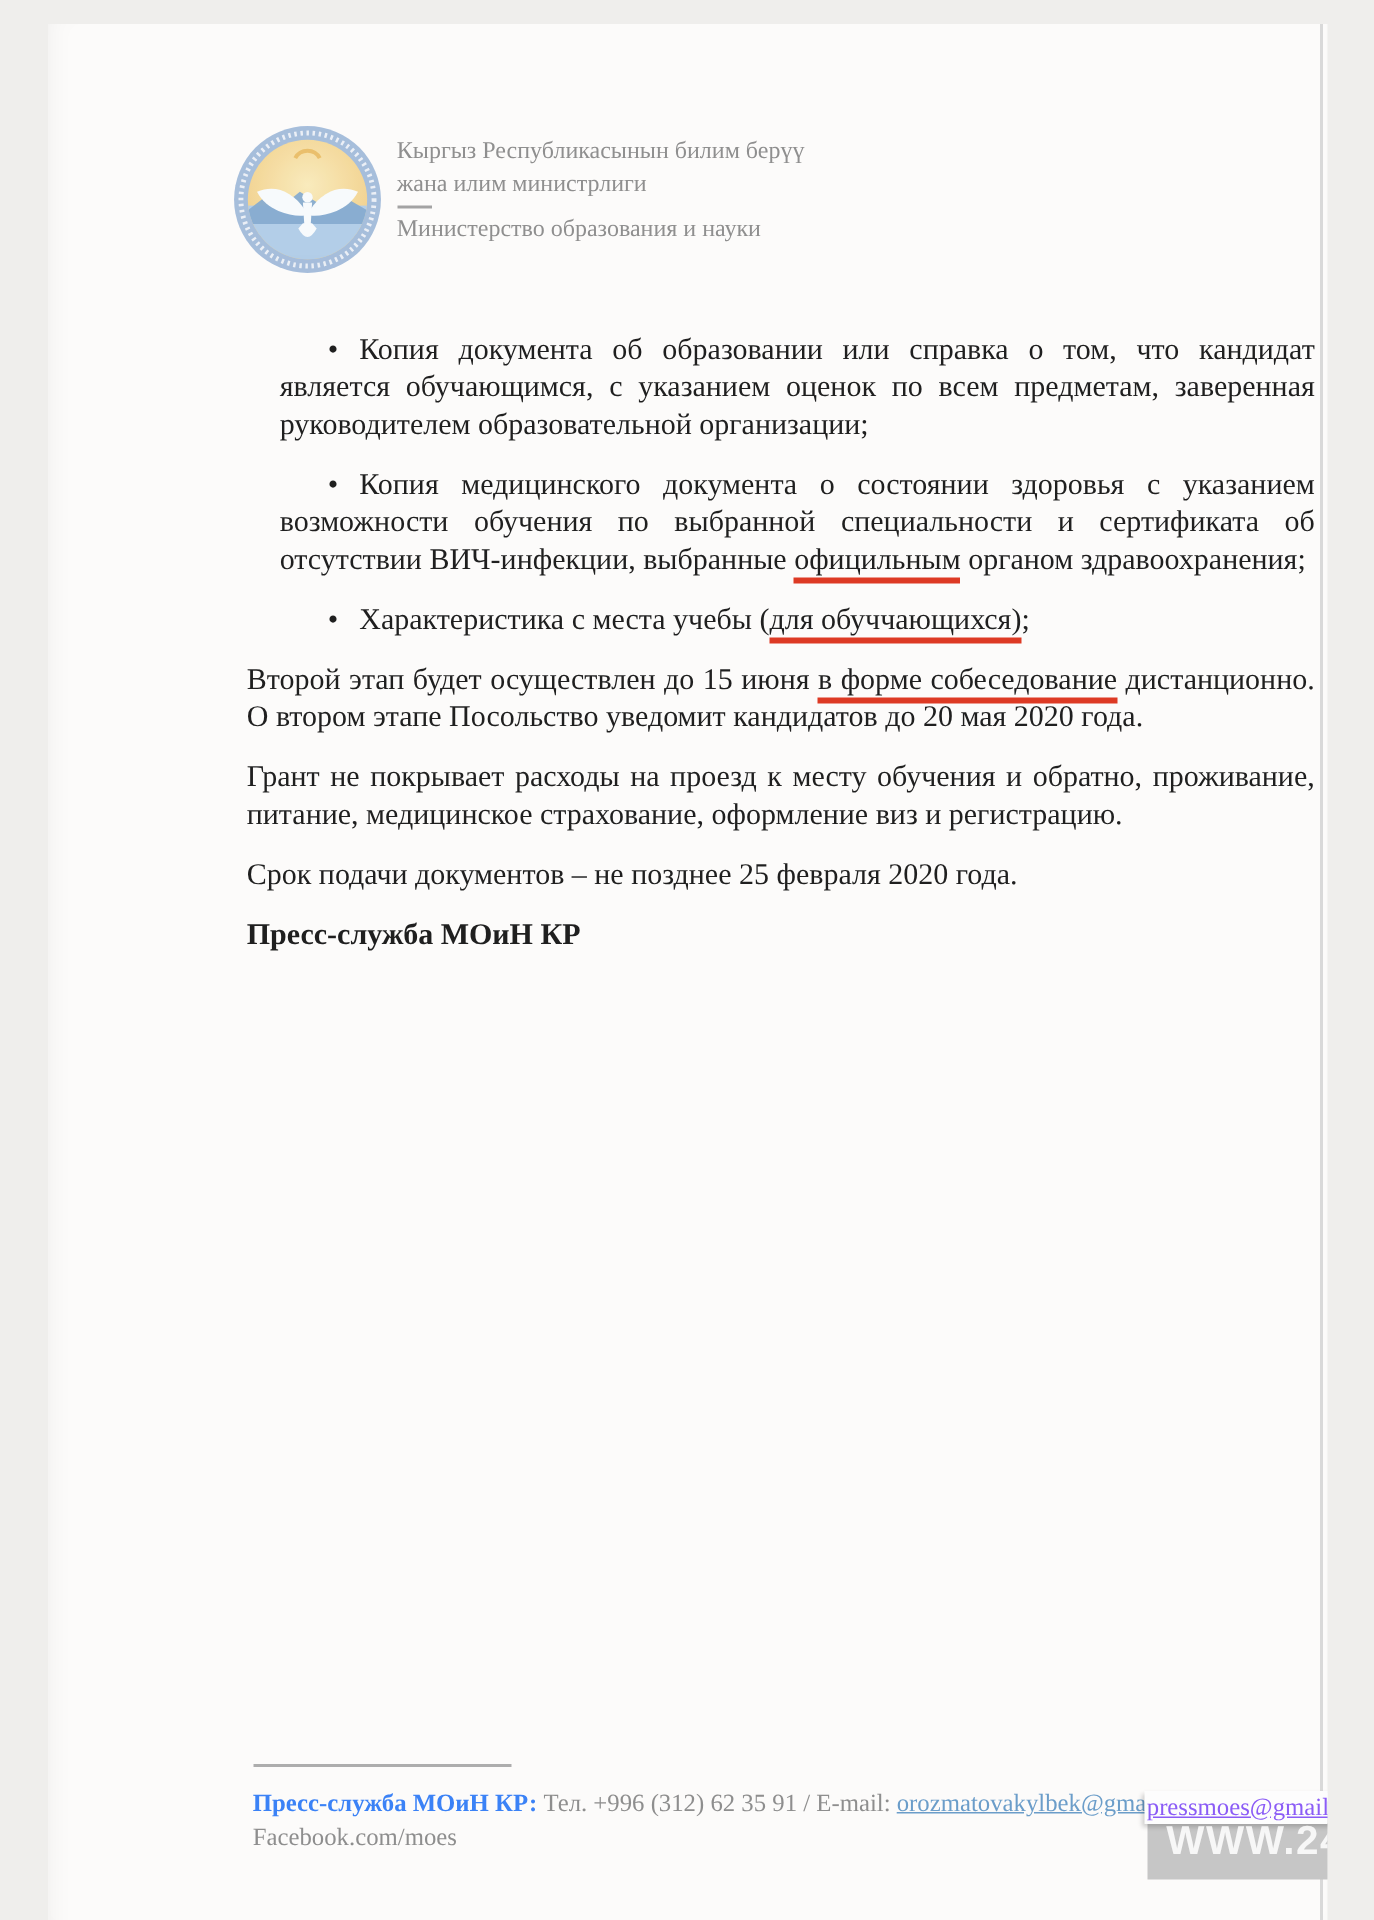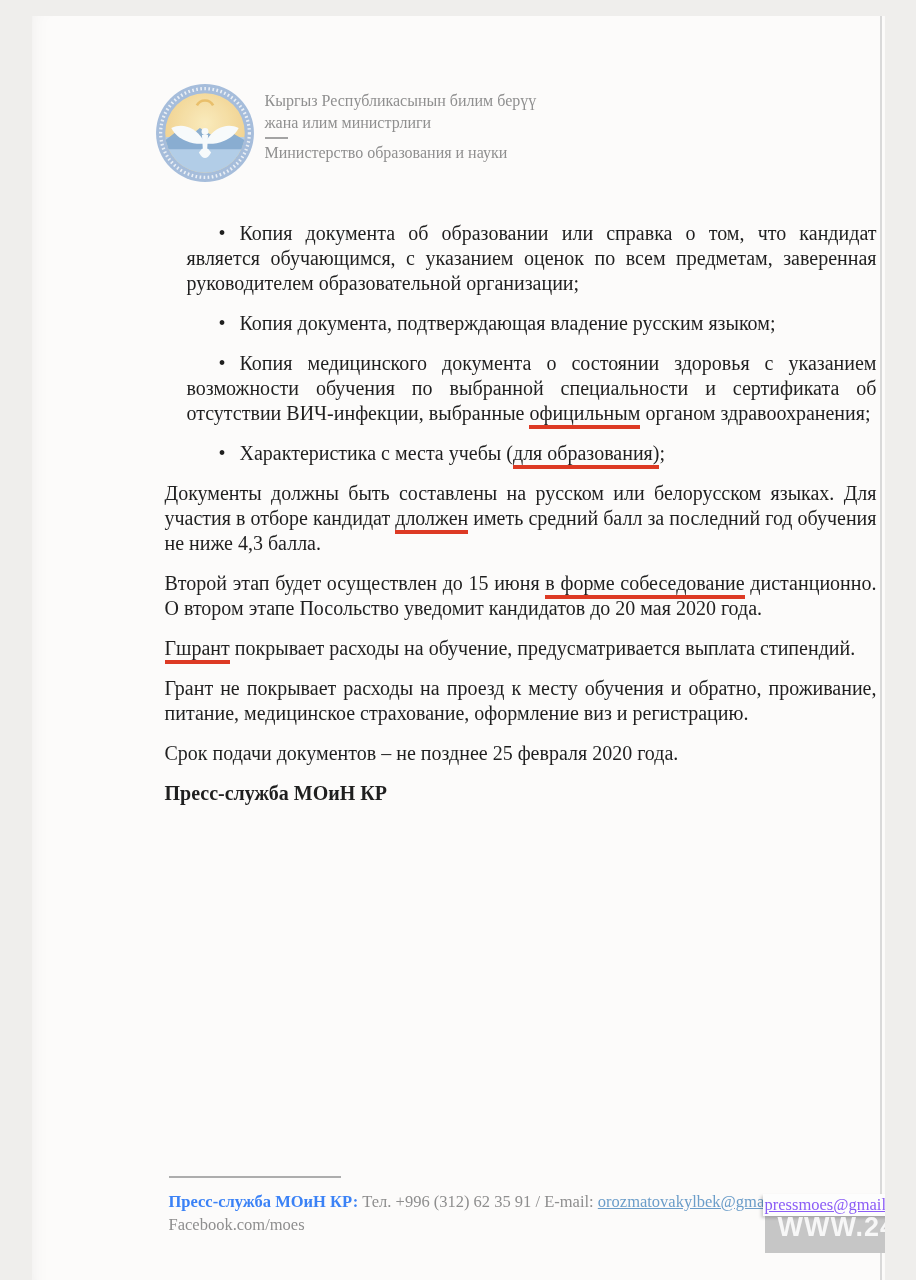--- a/index.html
+++ b/index.html
@@ -90,32 +90,29 @@
     <div class="lh-divider"></div>
     <div>
       <div>Министерство образования и науки</div>
     </div>
   </div>
 
   <div class="content">
 
     <p class="bullet"><span class="dot">•</span><span>Копия документа об образовании или справка о том, что кандидат является обучающимся, с указанием оценок по всем предметам, заверенная руководителем образовательной организации;</span></p>
 
-    <p class="bullet"><span class="dot">•</span><span>Копия документа, подтверждающая владение русским языком;</span></p>
 
     <p class="bullet"><span class="dot">•</span><span>Копия медицинского документа о состоянии здоровья с указанием возможности обучения по выбранной специальности и сертификата об отсутствии ВИЧ-инфекции, выбранные </span><span class="rmark">официльным</span><span> органом здравоохранения;</span></p>
 
-    <p class="bullet"><span class="dot">•</span><span>Характеристика с места учебы (</span><span class="rmark">для образования)</span><span>;</span></p>
+    <p class="bullet"><span class="dot">•</span><span>Характеристика с места учебы (</span><span class="rmark">для обуччающихся)</span><span>;</span></p>
 
 
-    <p><span>Документы должны быть составлены на русском или белорусском языках. Для участия в отборе кандидат </span><span class="rmark">длолжен</span><span> иметь средний балл за последний год обучения не ниже 4,3 балла.</span></p>
 
     <p><span>Второй этап будет осуществлен до 15 июня </span><span class="rmark">в форме собеседование</span><span> дистанционно. О втором этапе Посольство уведомит кандидатов до 20 мая 2020 года.</span></p>
 
-    <p><span class="rmark">Гшрант</span><span> покрывает расходы на обучение, предусматривается выплата стипендий.</span></p>
 
     <p><span>Грант не покрывает расходы на проезд к месту обучения и обратно, проживание, питание, медицинское страхование, оформление виз и регистрацию.</span></p>
 
     <p><span>Срок подачи документов – не позднее 25 февраля 2020 года.</span></p>
 
     <p class="sig">Пресс-служба МОиН КР</p>
   </div>
 
   <div class="footer">
     <div class="footer-rule"></div>

